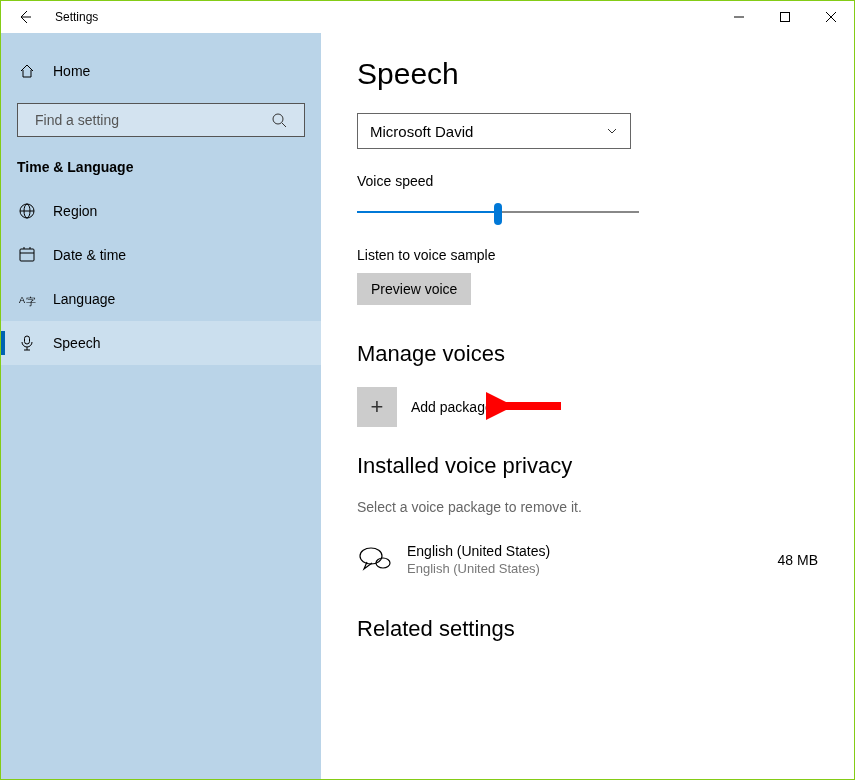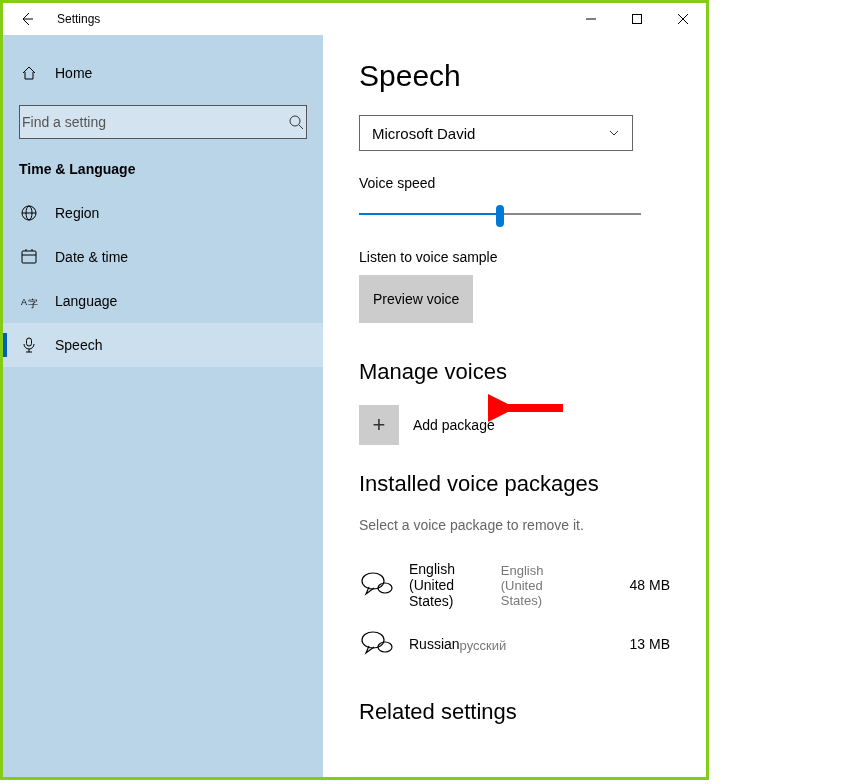--- a/index.html
+++ b/index.html
@@ -8,23 +8,23 @@
     font-family: "Segoe UI", Arial, sans-serif;
     font-size: 14px;
     color: #000;
     background: #fff;
     width: 859px;
     height: 784px;
     overflow: hidden;
     position: relative;
   }
   .window {
-    width: 709px;
+    width: 855px;
     height: 780px;
-    border: 3px solid #84cc16;
+    border: 1px solid #84cc16;
     background: #fff;
     display: flex;
     flex-direction: column;
     position: relative;
   }
   .titlebar {
     height: 32px;
     display: flex;
     align-items: center;
     background: #fff;
@@ -89,21 +89,21 @@
     display: flex; align-items: center; justify-content: center;
     flex-shrink: 0;
   }
   .search-box {
     margin: 10px 16px 18px 16px;
     height: 34px;
     border: 1px solid #555;
     background: #d3e3f0;
     display: flex;
     align-items: center;
-    padding: 0 0;
+    padding: 0 15px;
     cursor: text;
   }
   .search-box input {
     flex: 1;
     border: none;
     background: transparent;
     outline: none;
     font-size: 14px;
     color: #333;
   }
@@ -160,21 +160,21 @@
     top: 4px;
     left: calc(50% - 4px);
     width: 8px; height: 22px;
     border-radius: 4px;
     background: #0078d7;
   }
   .btn {
     display: inline-block;
     background: #cccccc;
     border: none;
-    padding: 16px 14px;
+    padding: 8px 14px;
     font-size: 14px;
     cursor: pointer;
     font-family: inherit;
   }
   h2.section {
     font-weight: 400;
     font-size: 22px;
     margin: 36px 0 20px 0;
   }
   .add-row {
@@ -193,21 +193,21 @@
   }
   .hint { color: #666; font-size: 14px; margin: 6px 0 18px 0; }
   .pkg-row {
     display: flex;
     align-items: center;
     gap: 14px;
     padding: 10px 0;
     cursor: pointer;
   }
   .pkg-icon { width: 36px; height: 30px; flex-shrink: 0; }
-  .pkg-text { flex: 1; display: flex; flex-direction: row; }
+  .pkg-text { flex: 1; display: flex; flex-direction: column; }
   .pkg-native { color: #777; font-size: 13px; margin-top: 2px; }
   .pkg-size { width: 70px; text-align: right; font-size: 14px; }
   .link { color: #0063b1; cursor: pointer; font-size: 14px; margin-top: 6px; }
   .arrow-annot {
     position: absolute;
     left: 485px; top: 388px;
     pointer-events: none;
   }
 </style>
 </head>
@@ -336,52 +336,38 @@
       <div class="label-text">Listen to voice sample</div>
       <button class="btn">Preview voice</button>
 
       <h2 class="section">Manage voices</h2>
 
       <div class="add-row">
         <div class="plus-box">+</div>
         <span>Add package</span>
       </div>
 
-      <h2 class="section" style="margin-top:26px">Installed voice packages</h2>
+      <h2 class="section" style="margin-top:26px">Installed voice privacy</h2>
       <div class="hint">Select a voice package to remove it.</div>
 
       <div class="pkg-row">
         <div class="pkg-icon">
           <svg width="36" height="30" viewBox="0 0 36 30">
               <ellipse cx="14" cy="11" rx="11" ry="8" stroke="#000" fill="none" stroke-width="1.2"></ellipse>
               <path d="M10 17 L7 24 L15 18" stroke="#000" fill="none" stroke-width="1.2"></path>
               <ellipse cx="26" cy="18" rx="7" ry="5" stroke="#000" fill="none" stroke-width="1.2"></ellipse>
             </svg>
         </div>
         <div class="pkg-text">
           <span>English (United States)</span>
           <span class="pkg-native">English (United States)</span>
         </div>
         <div class="pkg-size">48 MB</div>
       </div>
 
-      <div class="pkg-row">
-        <div class="pkg-icon">
-          <svg width="36" height="30" viewBox="0 0 36 30">
-              <ellipse cx="14" cy="11" rx="11" ry="8" stroke="#000" fill="none" stroke-width="1.2"></ellipse>
-              <path d="M10 17 L7 24 L15 18" stroke="#000" fill="none" stroke-width="1.2"></path>
-              <ellipse cx="26" cy="18" rx="7" ry="5" stroke="#000" fill="none" stroke-width="1.2"></ellipse>
-            </svg>
-        </div>
-        <div class="pkg-text">
-          <span>Russian</span>
-          <span class="pkg-native">русский</span>
-        </div>
-        <div class="pkg-size">13 MB</div>
-      </div>
 
       <h2 class="section" style="margin-top:30px">Related settings</h2>
       <div style="height:20px"></div>
     </div>
   </div>
 
   <svg class="arrow-annot" width="80" height="34">
     <defs>
         <marker id="ah" markerWidth="10" markerHeight="10" refX="2" refY="5" orient="auto">
           <path d="M10 0 L0 5 L10 10 Z" fill="#ff0000"></path>

